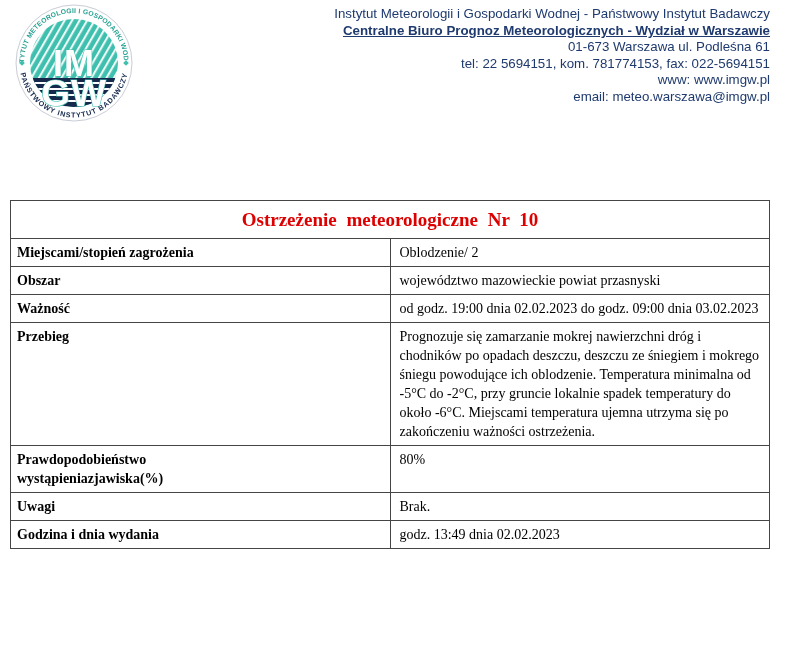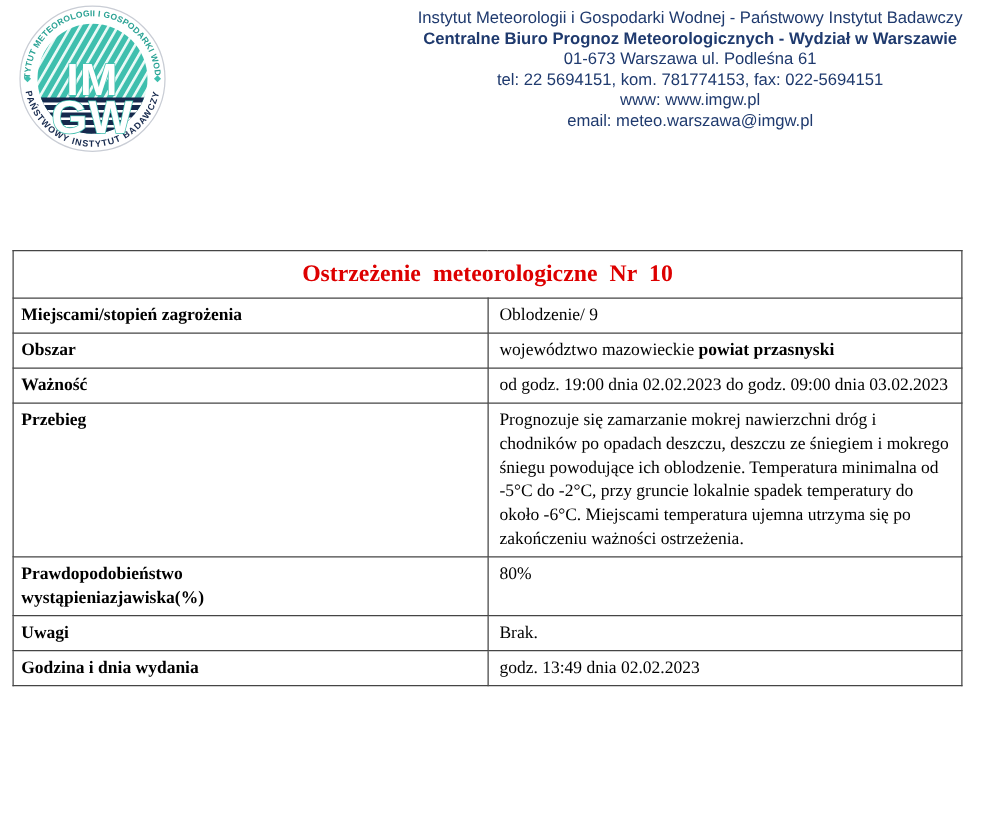--- a/index.html
+++ b/index.html
@@ -20,35 +20,35 @@
   .ring{font-family:"Liberation Sans",sans-serif;font-weight:bold;text-anchor:middle;}
   .ring-top{font-size:6.8px;fill:#2aa294;letter-spacing:0.2px;}
   .ring-bot{font-size:7.2px;fill:var(--logo_navy);letter-spacing:0.8px;}
   .teal-fill{fill:var(--logo_teal);}
   .navy-fill{fill:var(--logo_navy);}
   .mono{font-family:"Liberation Sans",sans-serif;font-weight:bold;fill:#fff;
         stroke:var(--logo_teal);stroke-width:1.2px;paint-order:stroke fill;
         text-anchor:middle;letter-spacing:1px;}
   .mono-im{font-size:36px;}
   .mono-gw{font-size:37px;}
-  .addr{position:absolute;top:6px;right:30px;text-align:center;
+  .addr{position:absolute;top:6px;right:30px;text-align:right;
         font-family:"Liberation Sans",sans-serif;font-size:13.3px;line-height:16.6px;
         color:var(--accent_navy);}
-  .addr .bold{font-weight:bold;}
+  .addr .bold{font-weight:bold;text-decoration:underline;}
 
   
   .doc-body{position:absolute;left:10px;top:200px;width:760px;}
   table.warning{width:760px;border-collapse:collapse;table-layout:fixed;}
   table.warning td{border:1px solid var(--table_border);}
   td.title{text-align:center;color:var(--title_red);font-weight:bold;font-size:19px;
            padding:8px 0 7px 0;word-spacing:5px;}
   td.label{width:195px;font-weight:bold;font-size:14px;line-height:19px;
            padding:4px 2px 4px 6px;vertical-align:top;white-space:nowrap;}
   td.value{font-size:14px;line-height:19px;padding:4px 4px 4px 9px;vertical-align:top;}
-  td.value b{font-weight:bold;}
+  td.value b{font-weight:normal;}
 </style>
 </head>
 <body>
 
 <div class="page">
 
   <div class="letterhead">
 
     <svg class="logo" width="120" height="120" viewBox="0 0 120 120" aria-hidden="true">
       <defs>
@@ -96,21 +96,21 @@
   <div class="doc-body">
     <table class="warning">
       <tbody id="rows">
         <tr>
           <td class="title" colspan="2">Ostrzeżenie meteorologiczne Nr 10</td>
         </tr>
           <tr>
             <td class="label">
               <div>Miejscami/stopień zagrożenia</div>
             </td>
-            <td class="value"><span>Oblodzenie/ 9</span></td>
+            <td class="value"><span>Oblodzenie/ 2</span></td>
           </tr>
           <tr>
             <td class="label">
               <div>Obszar</div>
             </td>
             <td class="value"><span>województwo mazowieckie </span><b>powiat przasnyski</b></td>
           </tr>
           <tr>
             <td class="label">
               <div>Ważność</div>

